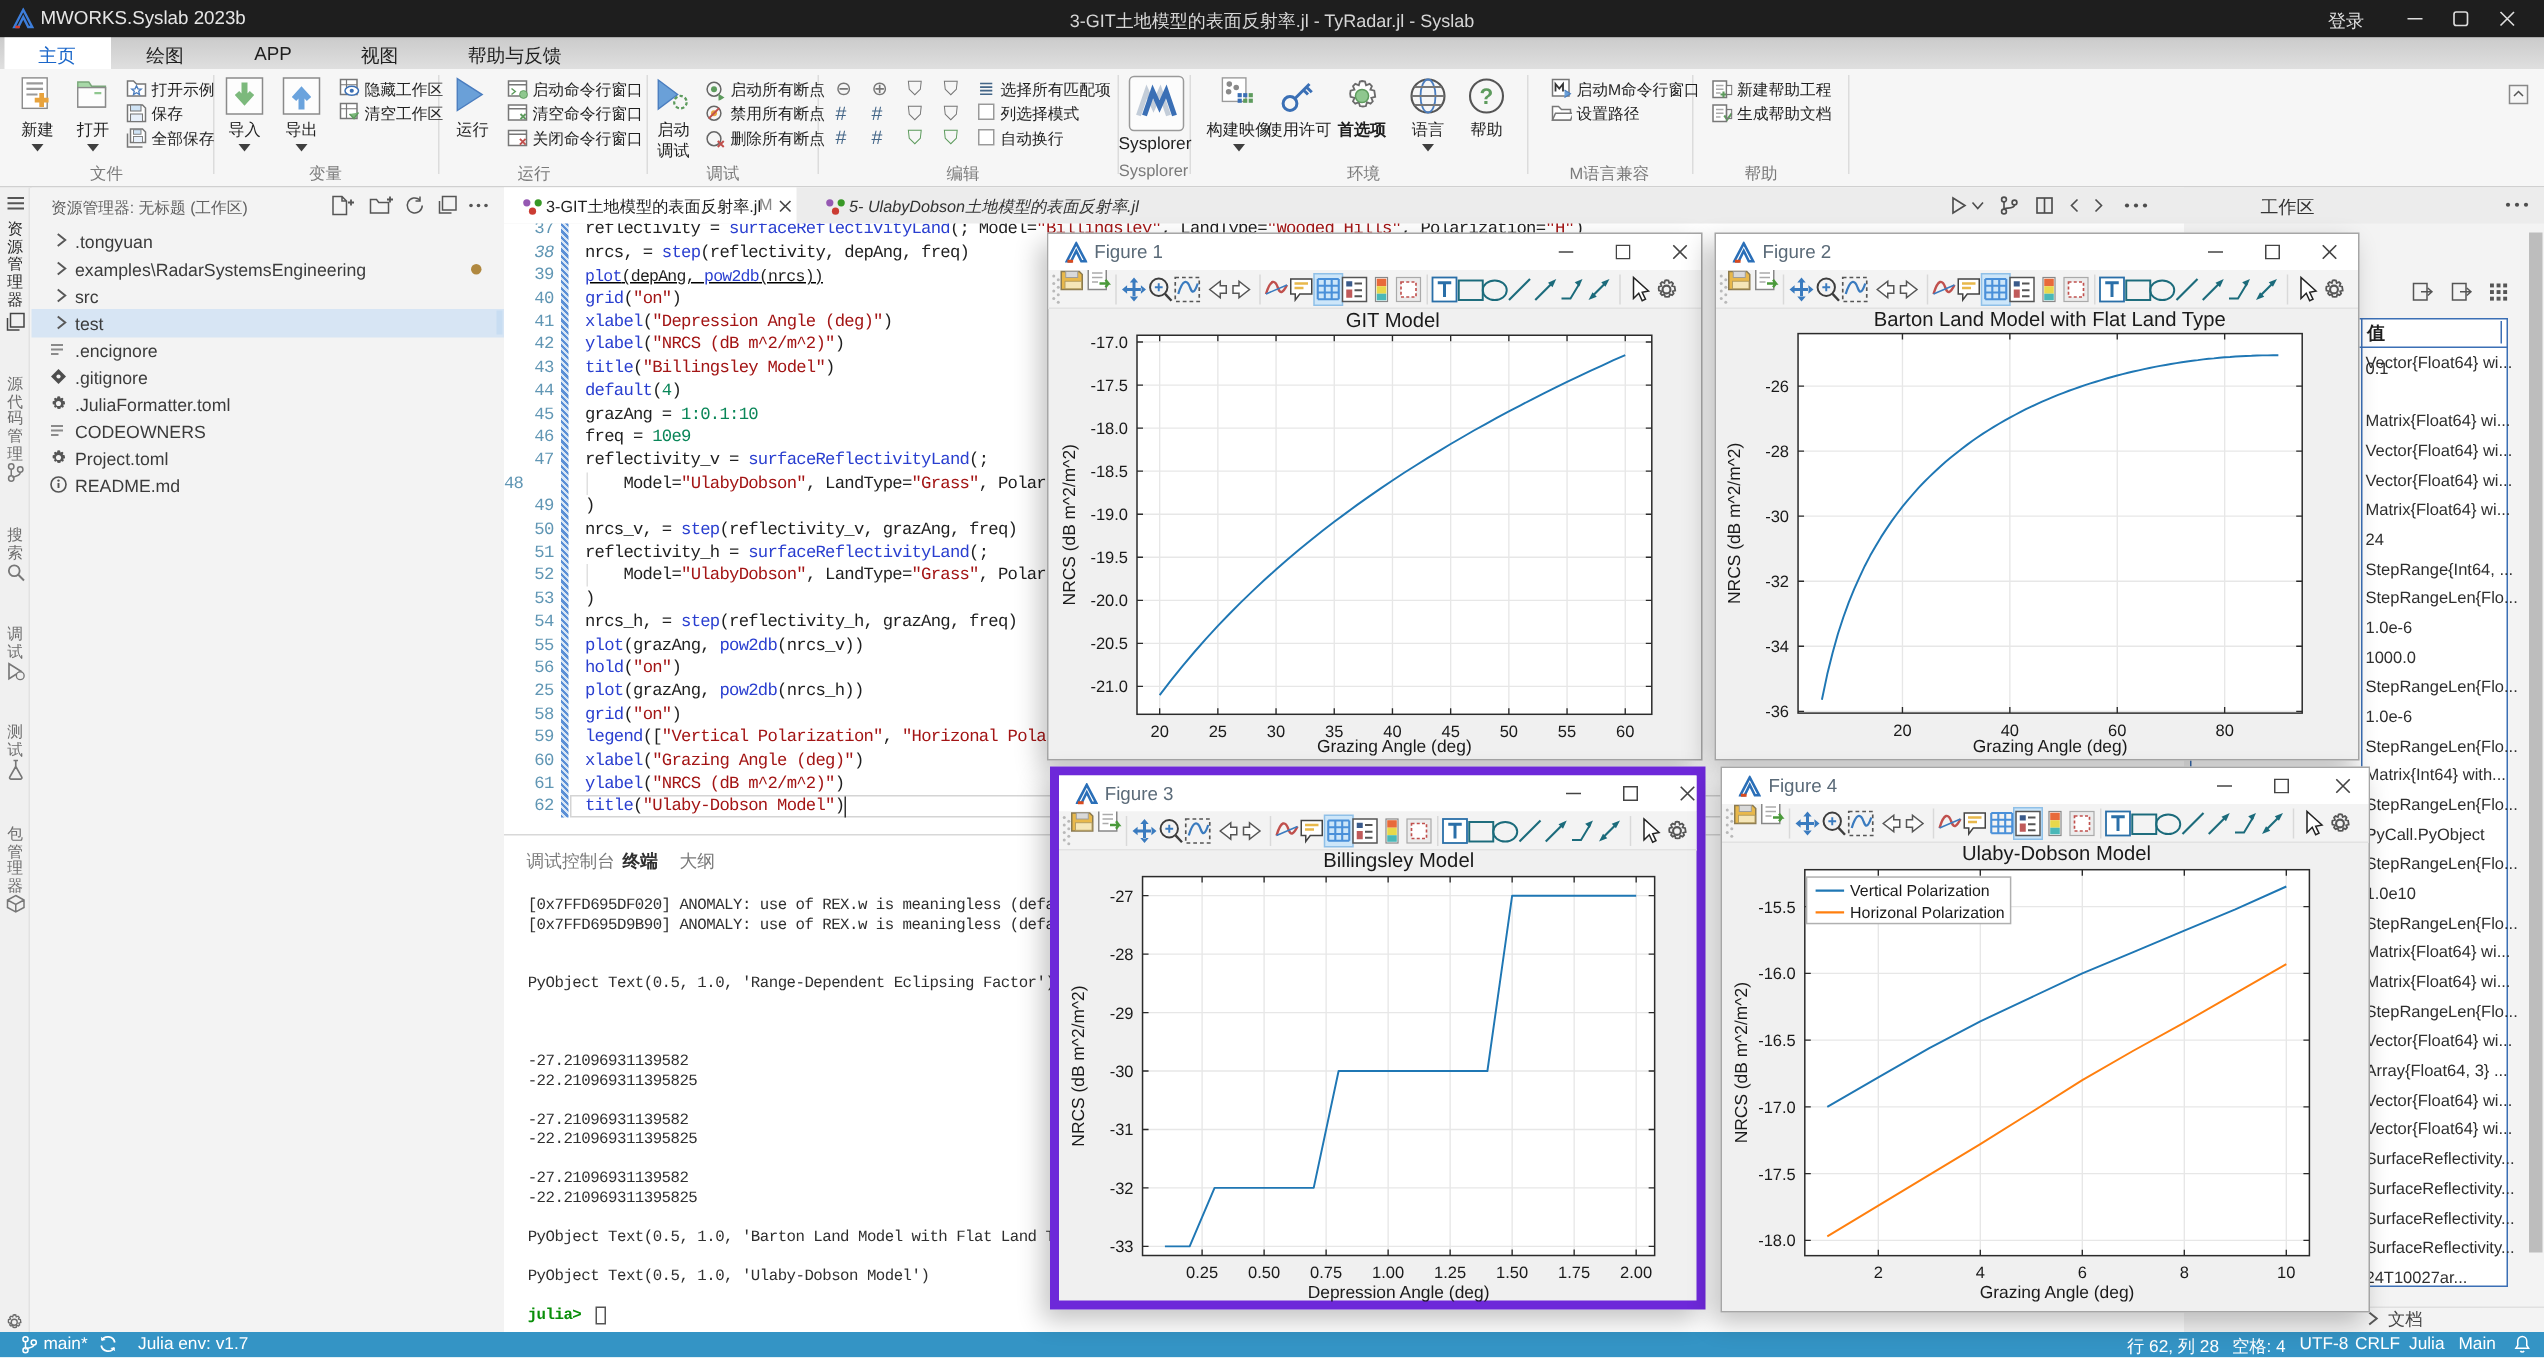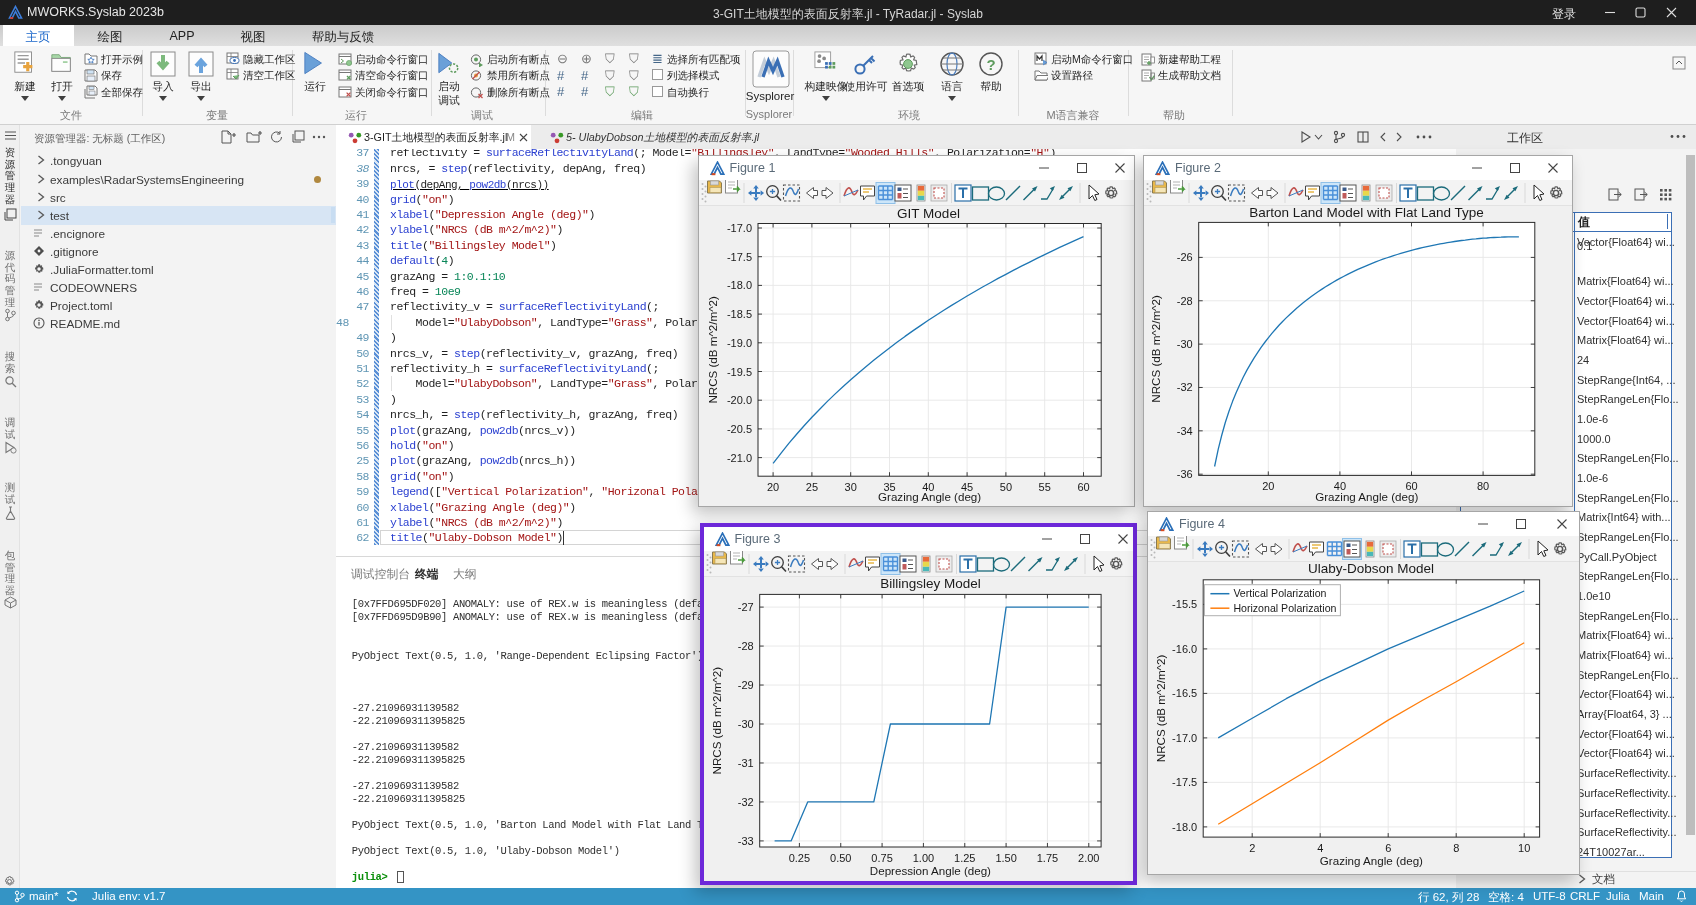--- a/index.html
+++ b/index.html
@@ -197,21 +197,21 @@
     <div class="a" style="left:822px;top:96px;width:0;height:0;border-left:4.5px solid transparent;border-right:4.5px solid transparent;border-top:5.5px solid #3f3f3f;"></div>
     <svg class="a" style="left:853.0px;top:51px" width="26" height="26" viewBox="0 0 26 26">
       <circle cx="7" cy="18" r="4.6" fill="none" stroke="#3a6fb5" stroke-width="2"></circle>
       <path d="M10.5 14.5 L20 5 M16 9 L19 12 M18 7 L21.5 10.5" fill="none" stroke="#3a6fb5" stroke-width="2"></path>
     </svg>
     <div class="a" style="left:866px;top:80px;transform:translateX(-50%);white-space:nowrap;font-size:10.8px;color:#1f1f1f;">使用许可</div>
     <svg class="a" style="left:895.0px;top:51px" width="26" height="26" viewBox="0 0 26 26">
       <path d="M13 3 l2 .3 .7 2.6 2.4-1 1.5 1.5 -1 2.4 2.6.7 .3 2 .3 2 -2.6.7 1 2.4 -1.5 1.5 -2.4 -1 -.7 2.6 -2 .3 -2 -.3 -.7 -2.6 -2.4 1 -1.5 -1.5 1 -2.4 -2.6 -.7 -.3 -2 .3 -2 2.6 -.7 -1 -2.4 1.5 -1.5 2.4 1 .7 -2.6 Z" fill="#fdfdfd" stroke="#6a6a6a" stroke-width="1.2"></path>
       <circle cx="13" cy="13" r="4.4" fill="#8fc78f" stroke="#5d9b5d"></circle>
     </svg>
-    <div class="a" style="left:908px;top:80px;transform:translateX(-50%);white-space:nowrap;font-size:10.8px;color:#1f1f1f;">首选项</div>
+    <div class="a" style="left:908px;top:80px;transform:translateX(-50%);white-space:nowrap;font-size:10.8px;color:#1f1f1f;font-weight:bold;">首选项</div>
     <svg class="a" style="left:939.0px;top:51px" width="26" height="26" viewBox="0 0 26 26">
       <circle cx="13" cy="13" r="11" fill="none" stroke="#555" stroke-width="1.4"></circle>
       <ellipse cx="13" cy="13" rx="5" ry="11" fill="none" stroke="#4a7dbf" stroke-width="1.2"></ellipse>
       <path d="M2 13 h22 M4 7 h18 M4 19 h18" stroke="#777" stroke-width="1.2"></path>
     </svg>
     <div class="a" style="left:952px;top:80px;transform:translateX(-50%);white-space:nowrap;font-size:10.8px;color:#1f1f1f;">语言</div>
     <div class="a" style="left:948px;top:96px;width:0;height:0;border-left:4.5px solid transparent;border-right:4.5px solid transparent;border-top:5.5px solid #3f3f3f;"></div>
     <svg class="a" style="left:978.0px;top:51px" width="26" height="26" viewBox="0 0 26 26">
       <circle cx="13" cy="13" r="11" fill="none" stroke="#555" stroke-width="1.4"></circle>
       <text x="13" y="18.5" font-size="15" font-weight="bold" fill="#5d9b5d" text-anchor="middle" font-family="Liberation Sans">?</text>
@@ -892,21 +892,21 @@
         <text x="48.7" y="55.400000000000006" font-size="11" fill="#1a1a1a" text-anchor="end" font-family="Liberation Sans">-26</text>
         <text x="48.7" y="98.75999999999999" font-size="11" fill="#1a1a1a" text-anchor="end" font-family="Liberation Sans">-28</text>
         <text x="48.7" y="142.12" font-size="11" fill="#1a1a1a" text-anchor="end" font-family="Liberation Sans">-30</text>
         <text x="48.7" y="185.48" font-size="11" fill="#1a1a1a" text-anchor="end" font-family="Liberation Sans">-32</text>
         <text x="48.7" y="228.84000000000003" font-size="11" fill="#1a1a1a" text-anchor="end" font-family="Liberation Sans">-34</text>
         <text x="48.7" y="272.20000000000005" font-size="11" fill="#1a1a1a" text-anchor="end" font-family="Liberation Sans">-36</text>
         <text x="222.75" y="295" font-size="11.6" fill="#1a1a1a" text-anchor="middle" font-family="Liberation Sans">Grazing Angle (deg)</text>
         <text x="16" y="142.89999999999998" font-size="11.6" fill="#1a1a1a" text-anchor="middle" font-family="Liberation Sans" transform="rotate(-90 16 142.89999999999998)">NRCS (dB m^2/m^2)</text>
       </svg>
     </div>
-    <div class="a" style="left:699.5px;top:511px;width:437px;height:362px;background:#f0f0f0;border:4px solid #6d28d9;box-shadow:-5px 7px 16px rgba(0,0,0,0.24);margin-top:12px;">
+    <div class="a" style="left:699.5px;top:511px;width:437px;height:362px;background:#f0f0f0;border:6px solid #6d28d9;box-shadow:-5px 7px 16px rgba(0,0,0,0.24);">
       <div class="a" style="left:0;top:0;width:100%;height:24px;background:#ffffff;"></div>
       <svg class="a" style="left:11px;top:5px" width="15" height="15" viewBox="0 0 15 15">
         <path d="M7.5 1.2 L13.8 13.2 L10.9 13.2 L7.5 6.3 L4.1 13.2 L1.2 13.2 Z" fill="none" stroke="#2a6fb8" stroke-width="1.7"></path>
         <path d="M1.6 13.2 L5.4 13.2" stroke="#d94a1e" stroke-width="2"></path>
       </svg>
       <div class="a" style="left:31px;top:5px;white-space:nowrap;font-size:12.5px;color:#5a6a78;">Figure 3</div>
       <svg class="a" style="left:338.5px;top:11px" width="10" height="2" viewBox="0 0 10 2">
         <path d="M0 1 H10" stroke="#444"></path>
       </svg>
       <svg class="a" style="left:376.5px;top:7px" width="10" height="10" viewBox="0 0 10 10">

